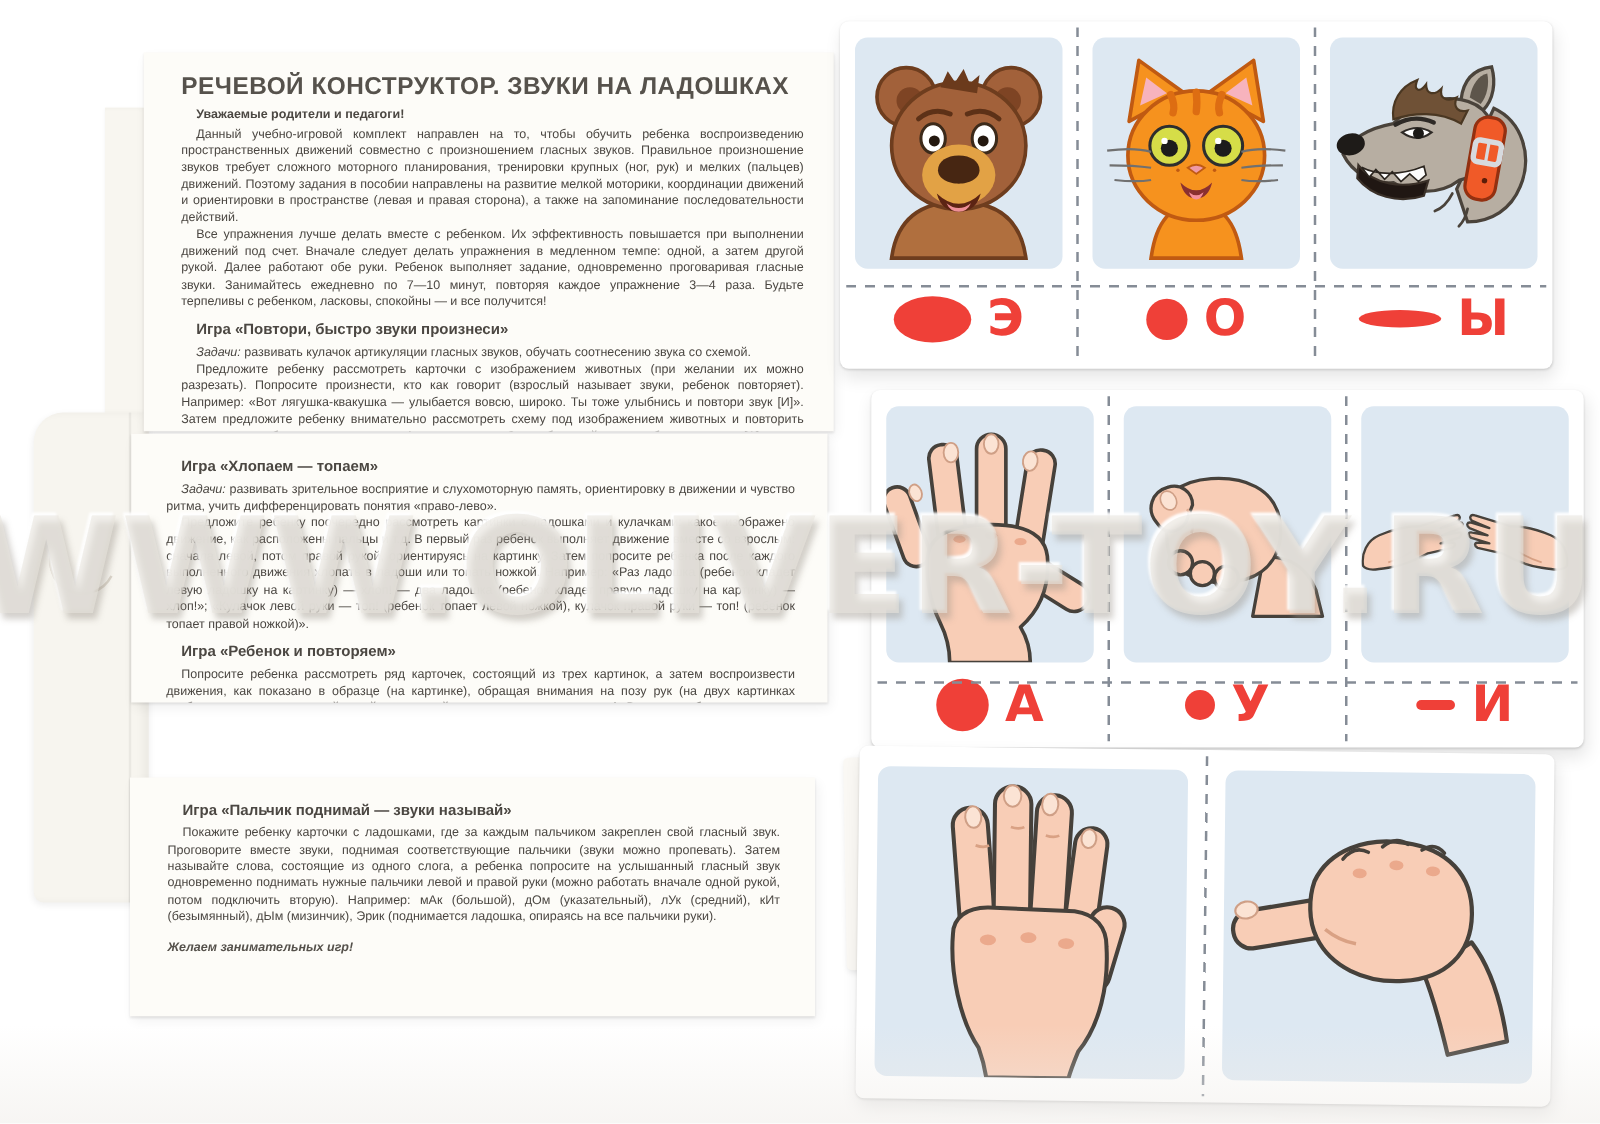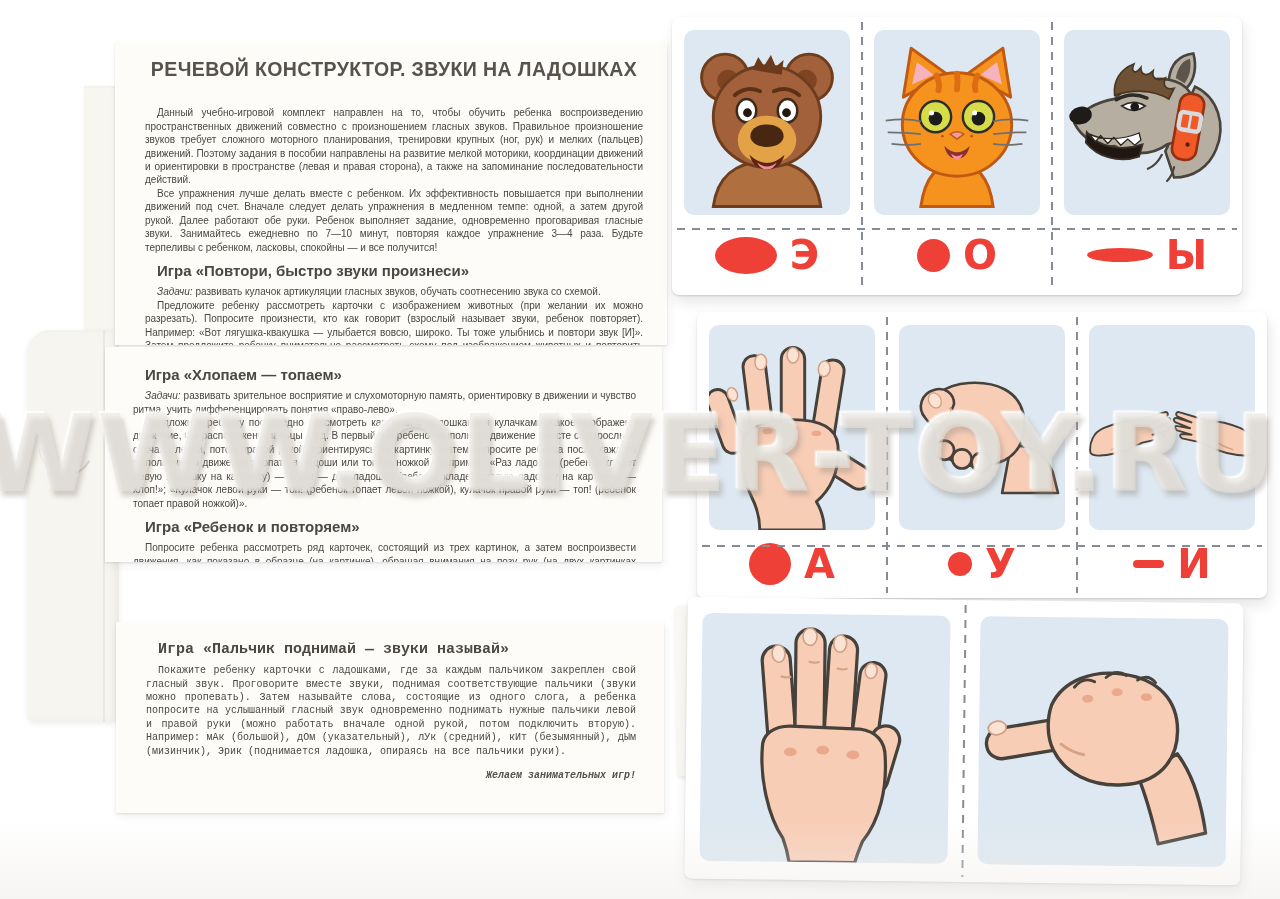--- a/index.html
+++ b/index.html
@@ -18,27 +18,27 @@
   .box-notch{position:absolute;left:12px;top:92px;width:50px;height:50px;border-radius:50%;
              border:2px solid transparent;border-bottom-color:#d9d3c8;border-left-color:#e3ded4;
              transform:rotate(-18deg);}
 
   
   .sheet{position:absolute;background:#fdfcf8;color:#4b4742;font-size:10px;line-height:1.345;
          text-align:justify;overflow:hidden;
          box-shadow:0 1px 2px rgba(0,0,0,.10),2px 4px 9px rgba(0,0,0,.06);}
   .sheet-p1{left:115px;top:42px;width:552px;height:303px;padding:12px 24px 0 30px;box-sizing:border-box;}
   .sheet-p2{left:105px;top:347px;width:557px;height:215px;padding:11px 26px 0 28px;box-sizing:border-box;}
-  .sheet-p3{left:116px;top:622px;width:548px;height:191px;padding:11px 28px 0 30px;box-sizing:border-box;font-family:Liberation Mono, monospace;}
-  .title{margin:2px 0 24px;font-size:19.5px;letter-spacing:.4px;color:#56524c;text-align:center;font-weight:bold;}
+  .sheet-p3{left:104px;top:622px;width:548px;height:191px;padding:11px 28px 0 30px;box-sizing:border-box;}
+  .title{margin:2px 0 3px;font-size:19.5px;letter-spacing:.4px;color:#56524c;text-align:left;font-weight:bold;}
   .greet{margin:0 0 2px 12px;font-weight:bold;}
   .jp{margin:0;text-indent:12px;}
-  .game-h{margin:7px 0 4px 12px;font-size:15px;font-weight:bold;}
+  .game-h{margin:7px 0 4px 12px;font-size:12px;font-weight:bold;}
   .tlabel{font-style:italic;}
-  .closing{margin:11px 0 0;text-align:right;font-style:italic;font-weight:bold;color:#55514b;}
+  .closing{margin:11px 0 0;text-align:left;font-style:italic;font-weight:bold;color:#55514b;}
 
   
   .card{position:absolute;background:#ffffff;border-radius:7px;
         box-shadow:0 1px 2px rgba(0,0,0,.14),2px 7px 14px rgba(0,0,0,.10);}
   .card-inner{position:absolute;inset:0;display:flex;}
   .ccol{flex:1 1 0;display:flex;flex-direction:column;min-width:0;}
   .pic{margin:13px 12px 0;border-radius:10px;background:#dde8f2;overflow:hidden;
        display:flex;align-items:center;justify-content:center;}
   .card1 .pic{height:185px;}
   .card2 .pic{height:205px;}
@@ -81,20 +81,21 @@
 <div class="stage">
 
   <div class="box-strip"></div>
   <div class="box-flap">
     <div class="box-crease"></div>
     <div class="box-notch"></div>
   </div>
 
   <section class="sheet sheet-p1">
     <h1 class="title">РЕЧЕВОЙ КОНСТРУКТОР. ЗВУКИ НА ЛАДОШКАХ</h1>
+    <p class="greet">Уважаемые родители и педагоги!</p>
     <p class="jp">Данный учебно-игровой комплект направлен на то, чтобы обучить ребенка воспроизведению пространственных движений совместно с произношением гласных звуков. Правильное произношение звуков требует сложного моторного планирования, тренировки крупных (ног, рук) и мелких (пальцев) движений. Поэтому задания в пособии направлены на развитие мелкой моторики, координации движений и ориентировки в пространстве (левая и правая сторона), а также на запоминание последовательности действий.</p>
     <p class="jp">Все упражнения лучше делать вместе с ребенком. Их эффективность повышается при выполнении движений под счет. Вначале следует делать упражнения в медленном темпе: одной, а затем другой рукой. Далее работают обе руки. Ребенок выполняет задание, одновременно проговаривая гласные звуки. Занимайтесь ежедневно по 7—10 минут, повторяя каждое упражнение 3—4 раза. Будьте терпеливы с ребенком, ласковы, спокойны — и все получится!</p>
     <h2 class="game-h">Игра «Повтори, быстро звуки произнеси»</h2>
     <p class="jp"><i class="tlabel">Задачи:</i> <span>развивать кулачок артикуляции гласных звуков, обучать соотнесению звука со схемой.</span></p>
     <p class="jp">Предложите ребенку рассмотреть карточки с изображением животных (при желании их можно разрезать). Попросите произнести, кто как говорит (взрослый называет звуки, ребенок повторяет). Например: «Вот лягушка-квакушка — улыбается вовсю, широко. Ты тоже улыбнись и повтори звук [И]». Затем предложите ребенку внимательно рассмотреть схему под изображением животных и повторить артикуляцию, объясняя соответствие фигур и звуков: «Здесь большой кружок обозначает звук [А] и т.д.». В завершении занятия произнесите звук и попросите ребенка показать схему с его изображением, а также назвать животное, которое его говорит.</p>
   </section>
 
   <section class="sheet sheet-p2">
     <h2 class="game-h">Игра «Хлопаем — топаем»</h2>
     <p class="jp"><i class="tlabel">Задачи:</i> <span>развивать зрительное восприятие и слухомоторную память, ориентировку в движении и чувство ритма, учить дифференцировать понятия «право-лево».</span></p>

